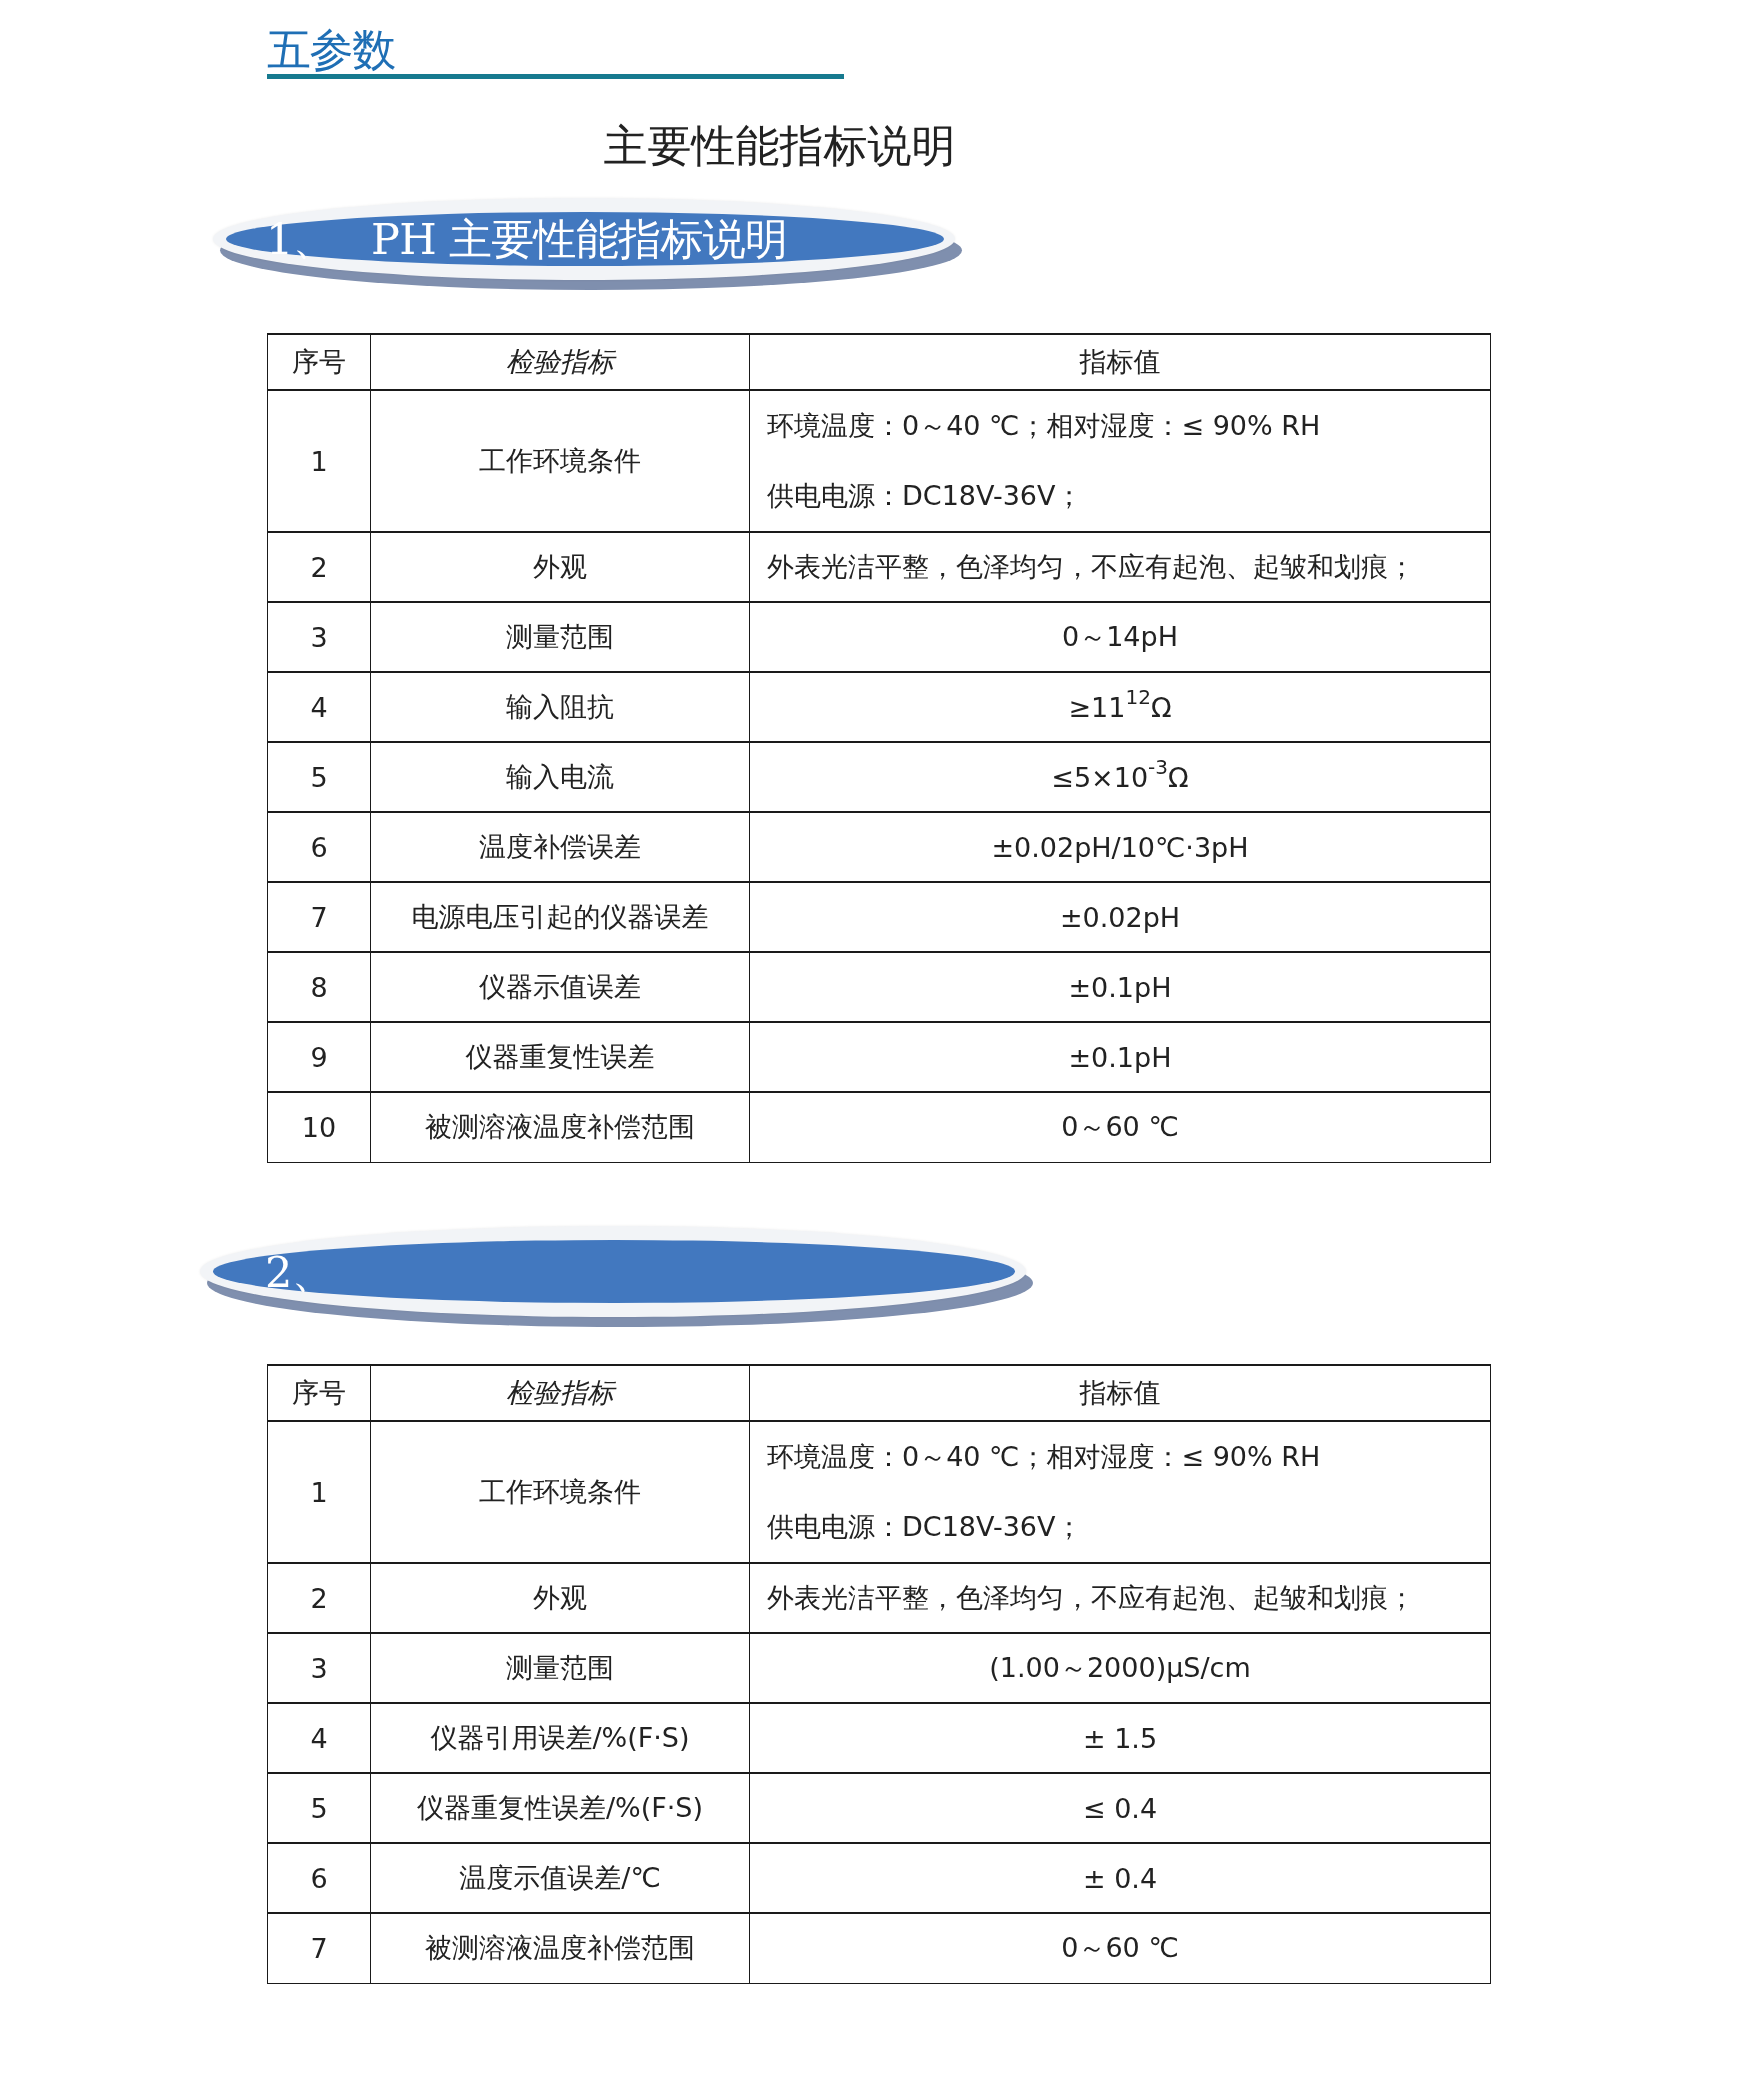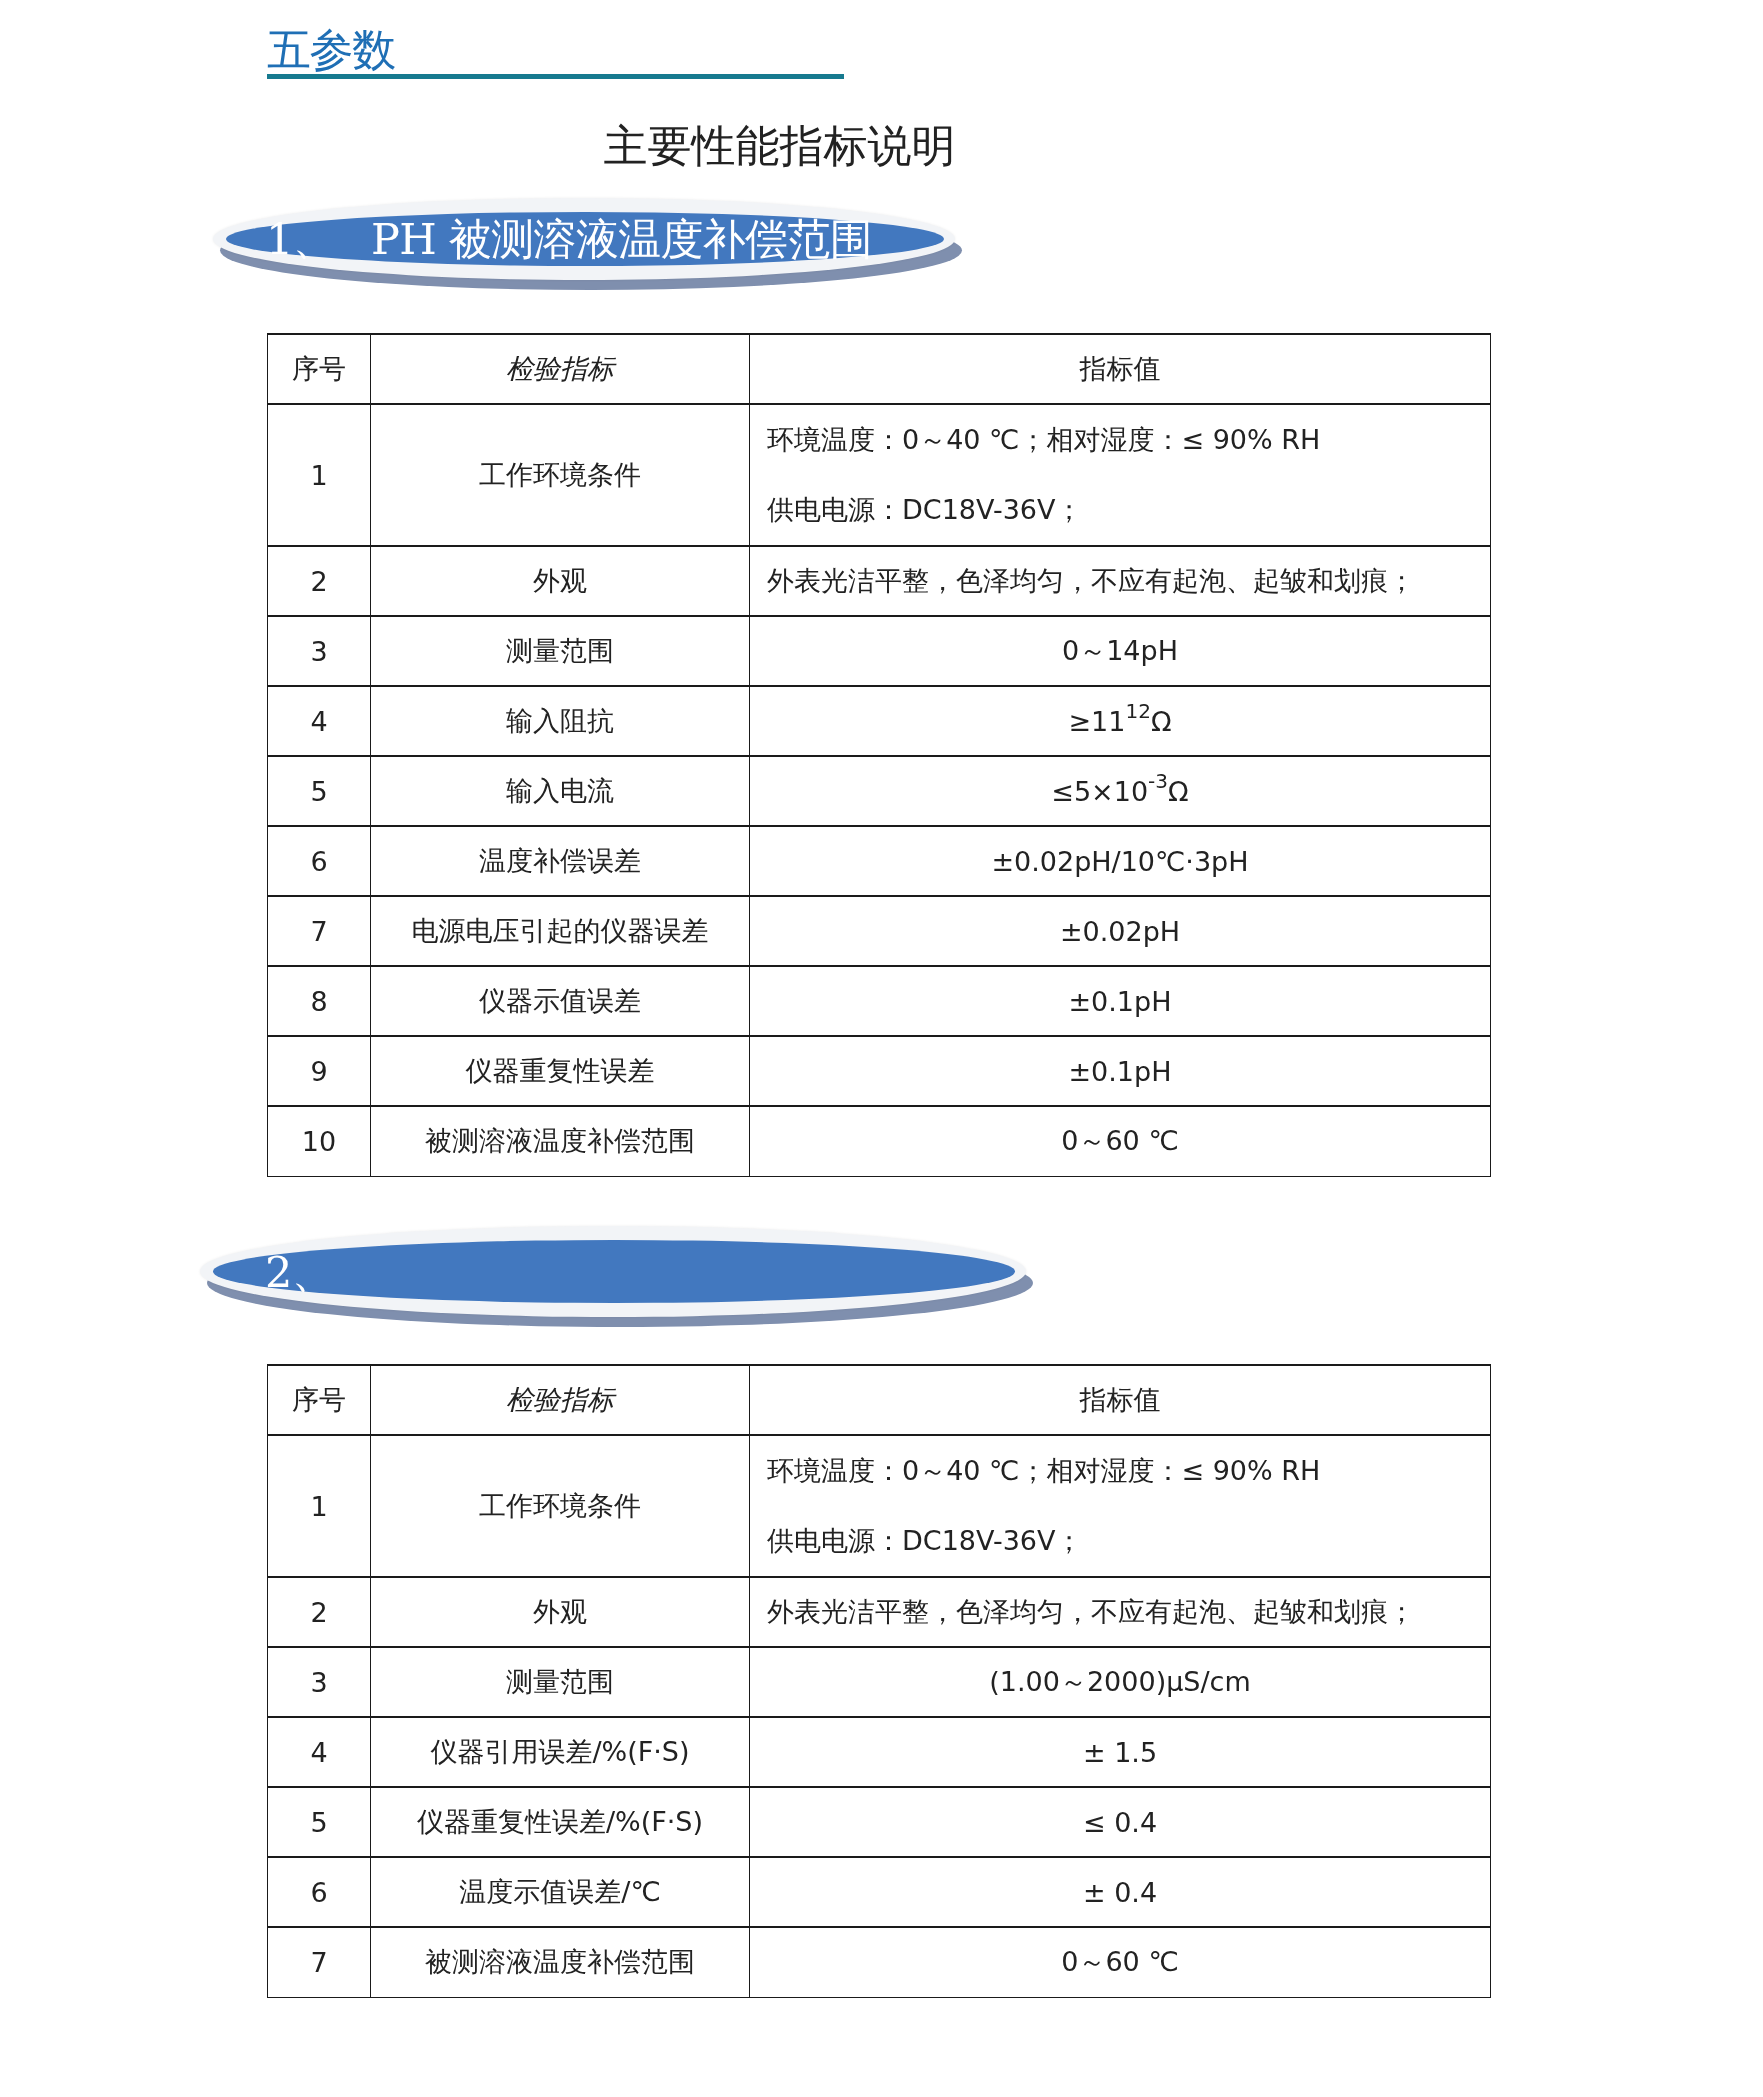--- a/index.html
+++ b/index.html
@@ -18,21 +18,21 @@
          background: #f2f4f7; box-shadow: 0 0 2.8px rgba(0,0,0,0.08); }
   .banner .core { position: absolute; left: 12.8px; top: 14.2px; right: 18.5px; bottom: 24px; border-radius: 50%;
          background: #4278bf; }
   .banner .label { position: absolute; top: 0; bottom: 7.1px; display: flex; align-items: center;
          color: #ffffff; font-size: 43px; font-family: "DejaVu Serif", serif; white-space: pre; letter-spacing: -0.7px; }
   table.spec { position: absolute; left: 267px; width: 1224px; border-collapse: collapse;
          font-family: "DejaVu Sans", "Liberation Sans", sans-serif; font-size: 27px; color: #222; }
   table.spec td, table.spec th { border: 1.4px solid #1a1a1a; text-align: center; vertical-align: middle;
          font-weight: normal; padding: 0; }
   table.spec tr { height: 70px; }
-  table.spec tr.hdr { height: 70px; }
+  table.spec tr.hdr { height: 56px; }
   table.spec tr.tall { height: 140px; }
   table.spec tr { border-top: 2.8px solid #1a1a1a; }
   table.spec td.c1 { width: 102px; }
   table.spec td.c2 { width: 378px; font-style: italic; }
   table.spec td.c3 { text-align: center; margin-top: 32px; }
   table.spec td.left { text-align: left; padding-left: 17px; white-space: nowrap; }
   .line-a, .line-b { display: block; line-height: 70px; }
   sup { font-size: 20px; vertical-align: 12.8px; line-height: 0; }
 </style>
 </head>
@@ -43,21 +43,21 @@
   <div class="rule"></div>
 </div>
 
 <div class="doc-title">主要性能指标说明</div>
 
 <div class="banner" style="left:213px; top:198px; width:749px; height:92px;">
   <div class="shadow"></div>
   <div class="rim"></div>
   <div class="core"></div>
   <span class="label" style="left:53px;">1、</span>
-  <span class="label" style="left:158px;">PH 被测溶液温度补偿范围</span>
+  <span class="label" style="left:158px;">PH 主要性能指标说明</span>
 </div>
 
 <table class="spec" style="top:333px;">
   <tbody>
       <tr class="hdr">
     <td class="c1">序号</td>
     <td class="c2">检验指标</td>
     <td class="c3">指标值</td>
   </tr>
   <tr class="tall">

